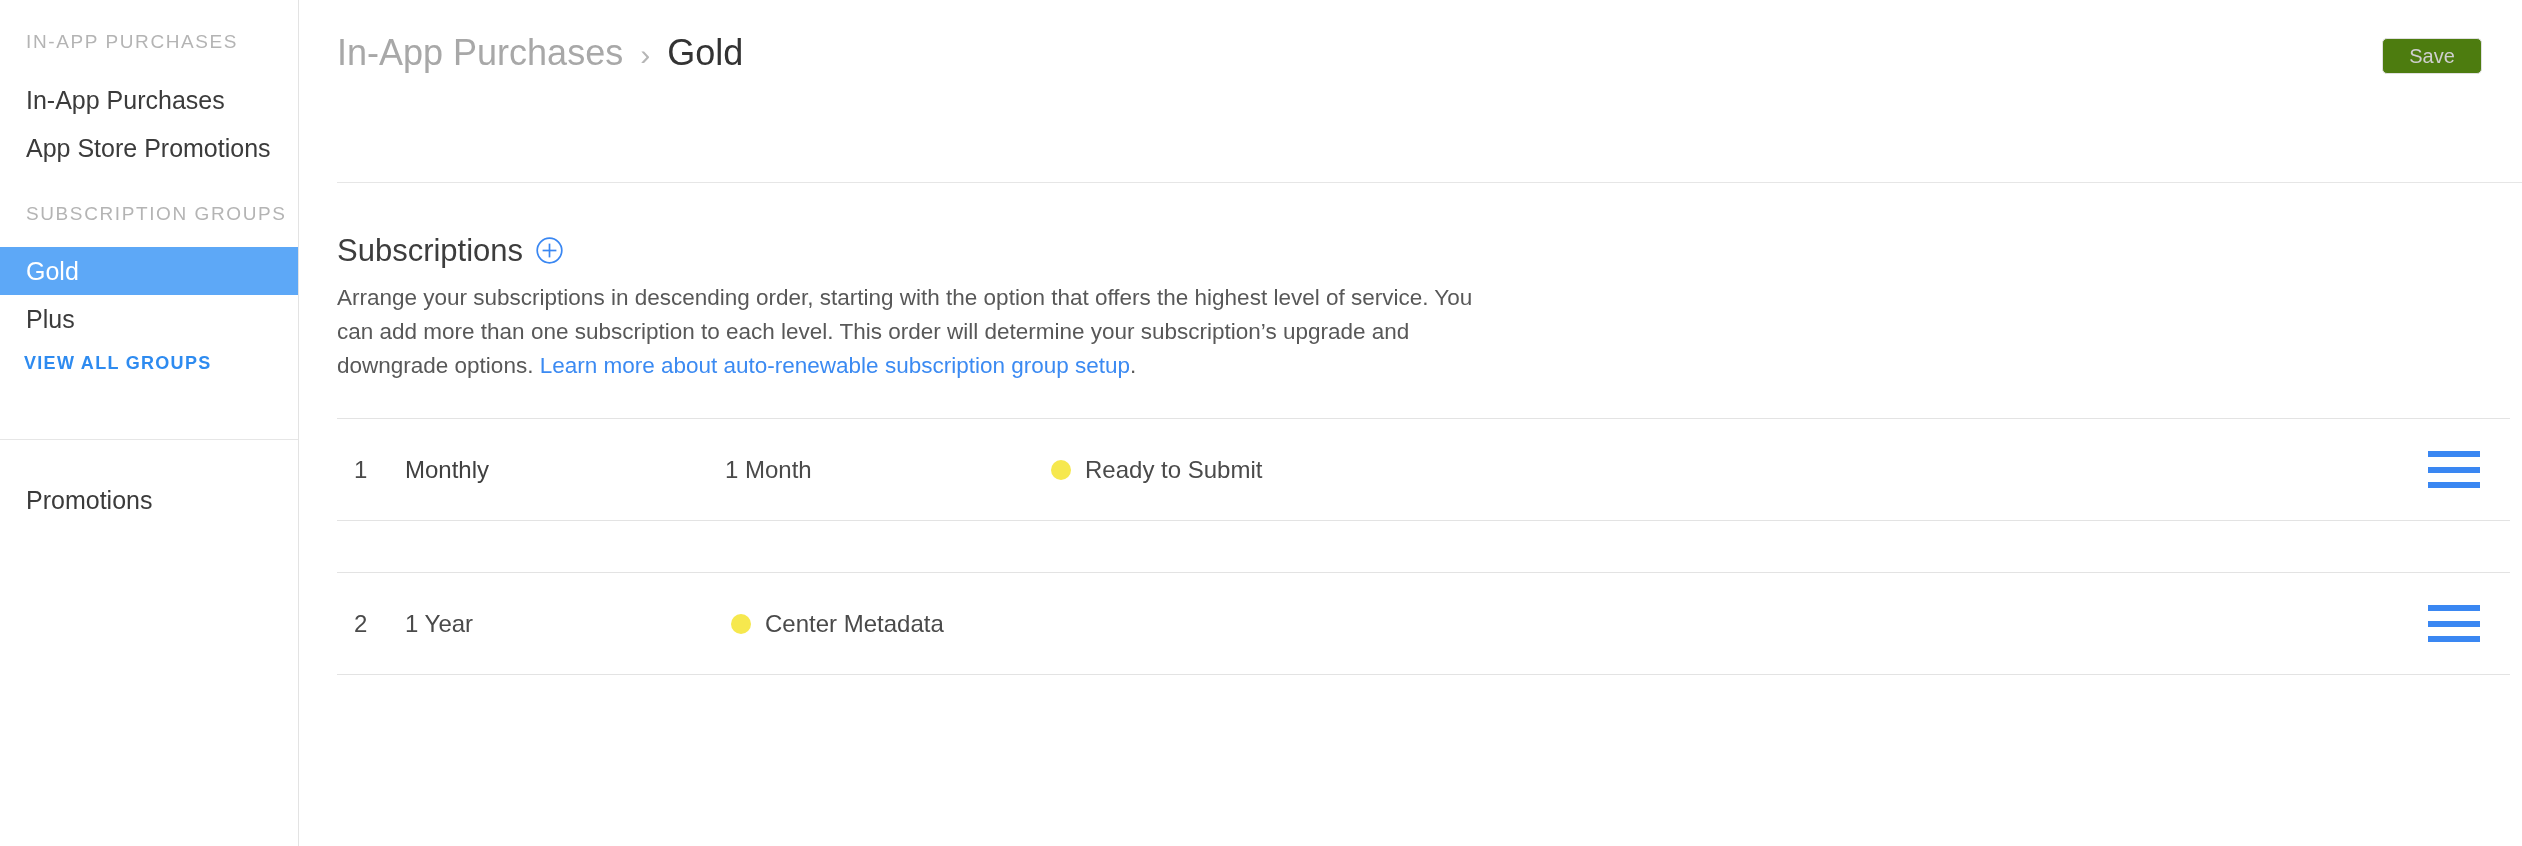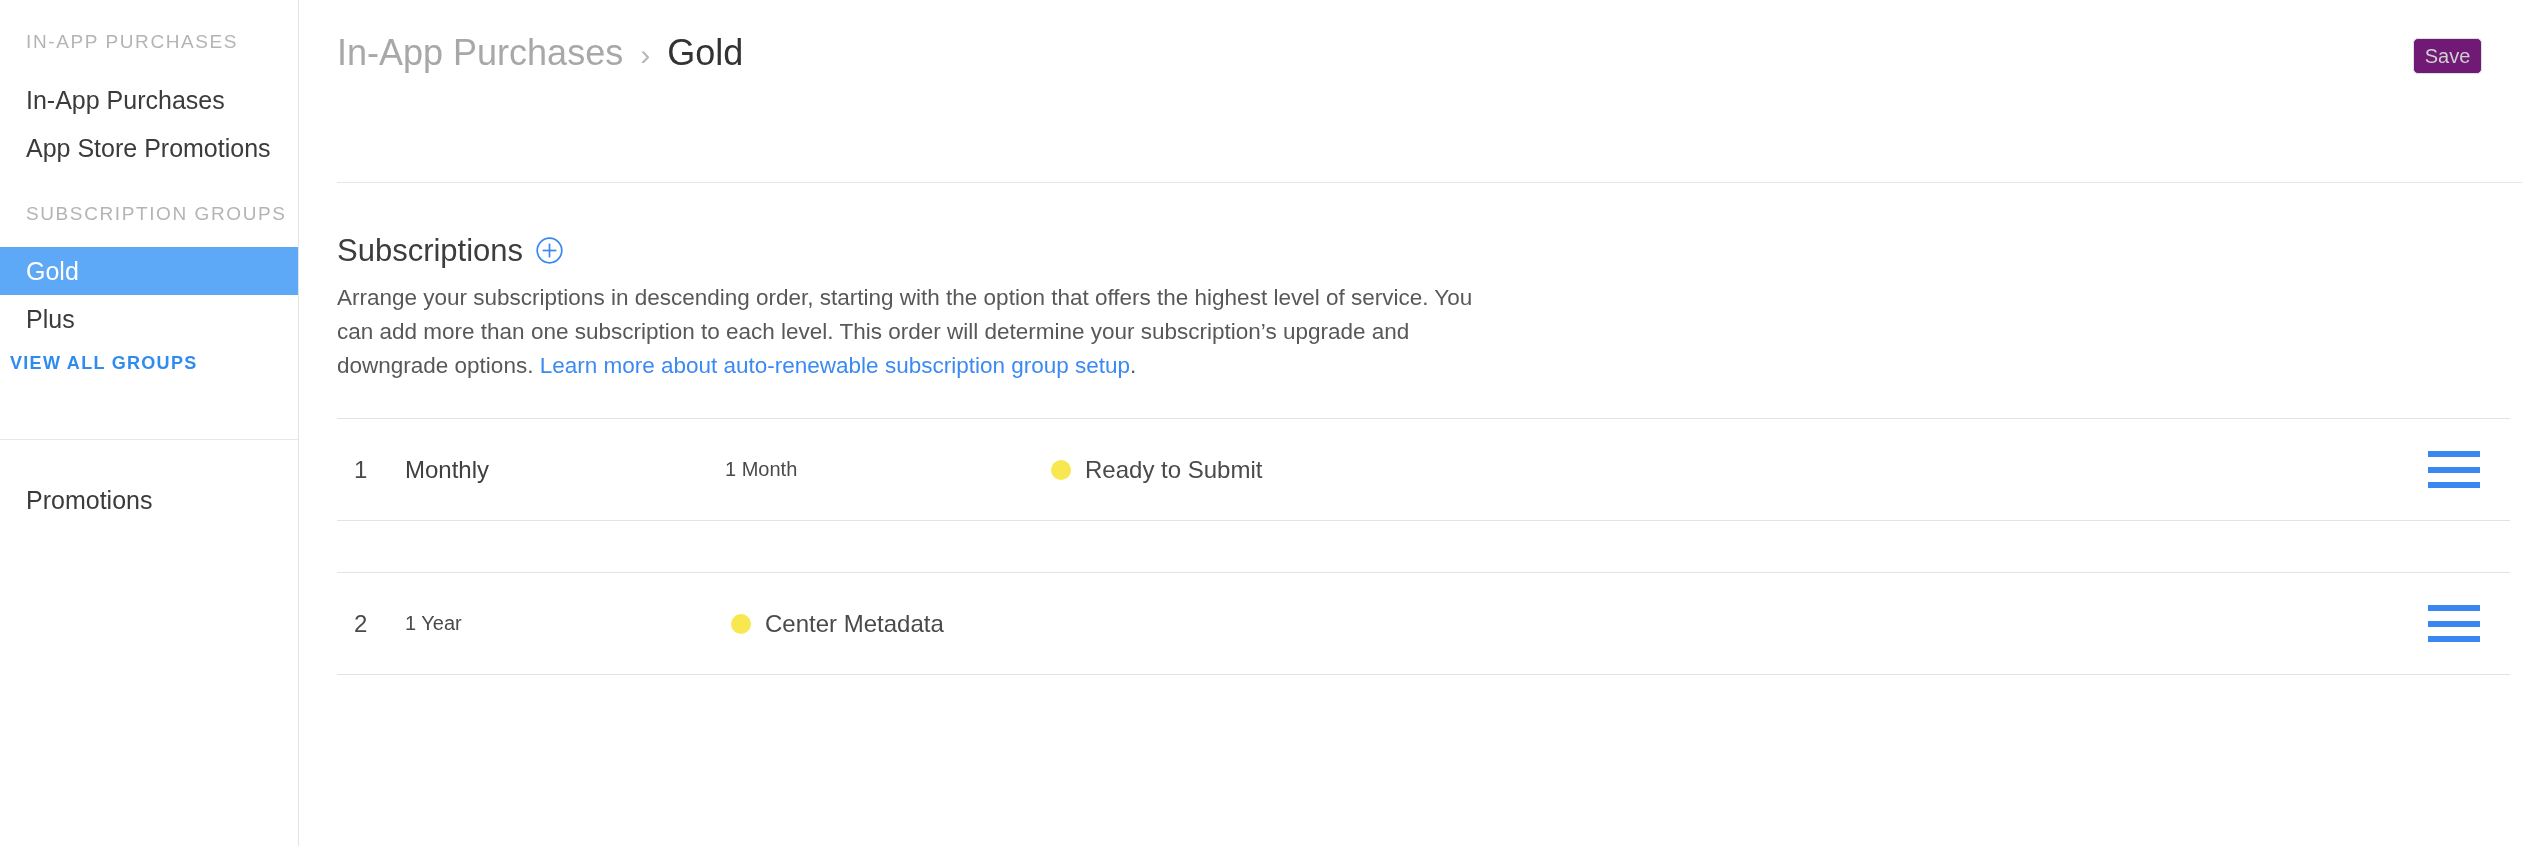--- a/index.html
+++ b/index.html
@@ -50,21 +50,21 @@
   }
   .side-item.selected {
     background: #5da8f7;
     color: #ffffff;
   }
   .side-link {
     font-size: 18px;
     letter-spacing: 1.3px;
     color: #2e8bf0;
     font-weight: 700;
-    padding-left: 10px;
+    padding-left: 24px;
     height: 40px;
     display: flex;
     align-items: center;
     cursor: pointer;
   }
   .side-divider {
     width: 100%;
     height: 1px;
     background: #e6e6e6;
   }
@@ -102,25 +102,25 @@
     font-weight: 300;
   }
   .crumb-current {
     font-size: 36px;
     color: #333333;
     font-weight: 400;
   }
   .topbar-spacer { flex: 1 1 auto; }
   .save-btn {
     margin-top: 38px;
-    width: 69px;
+    width: 100px;
     height: 36px;
     border: 1px solid #e0e0e0;
     border-radius: 5px;
-    background: #701a75;
+    background: #4d7c0f;
     color: #cfcfcf;
     font-size: 20px;
     font-family: "Liberation Sans", sans-serif;
     display: flex;
     align-items: center;
     justify-content: center;
     cursor: default;
   }
   .header-rule {
     position: absolute;
@@ -187,21 +187,21 @@
     padding-left: 17px;
   }
   .cell-name {
     width: 320px;
     font-size: 24px;
     color: #404040;
     cursor: pointer;
   }
   .cell-dur {
     width: 326px;
-    font-size: 20px;
+    font-size: 24px;
     color: #4a4a4a;
   }
   .cell-status {
     flex: 1 1 auto;
     display: flex;
     align-items: center;
     font-size: 24px;
     color: #4a4a4a;
   }
   .status-dot {

